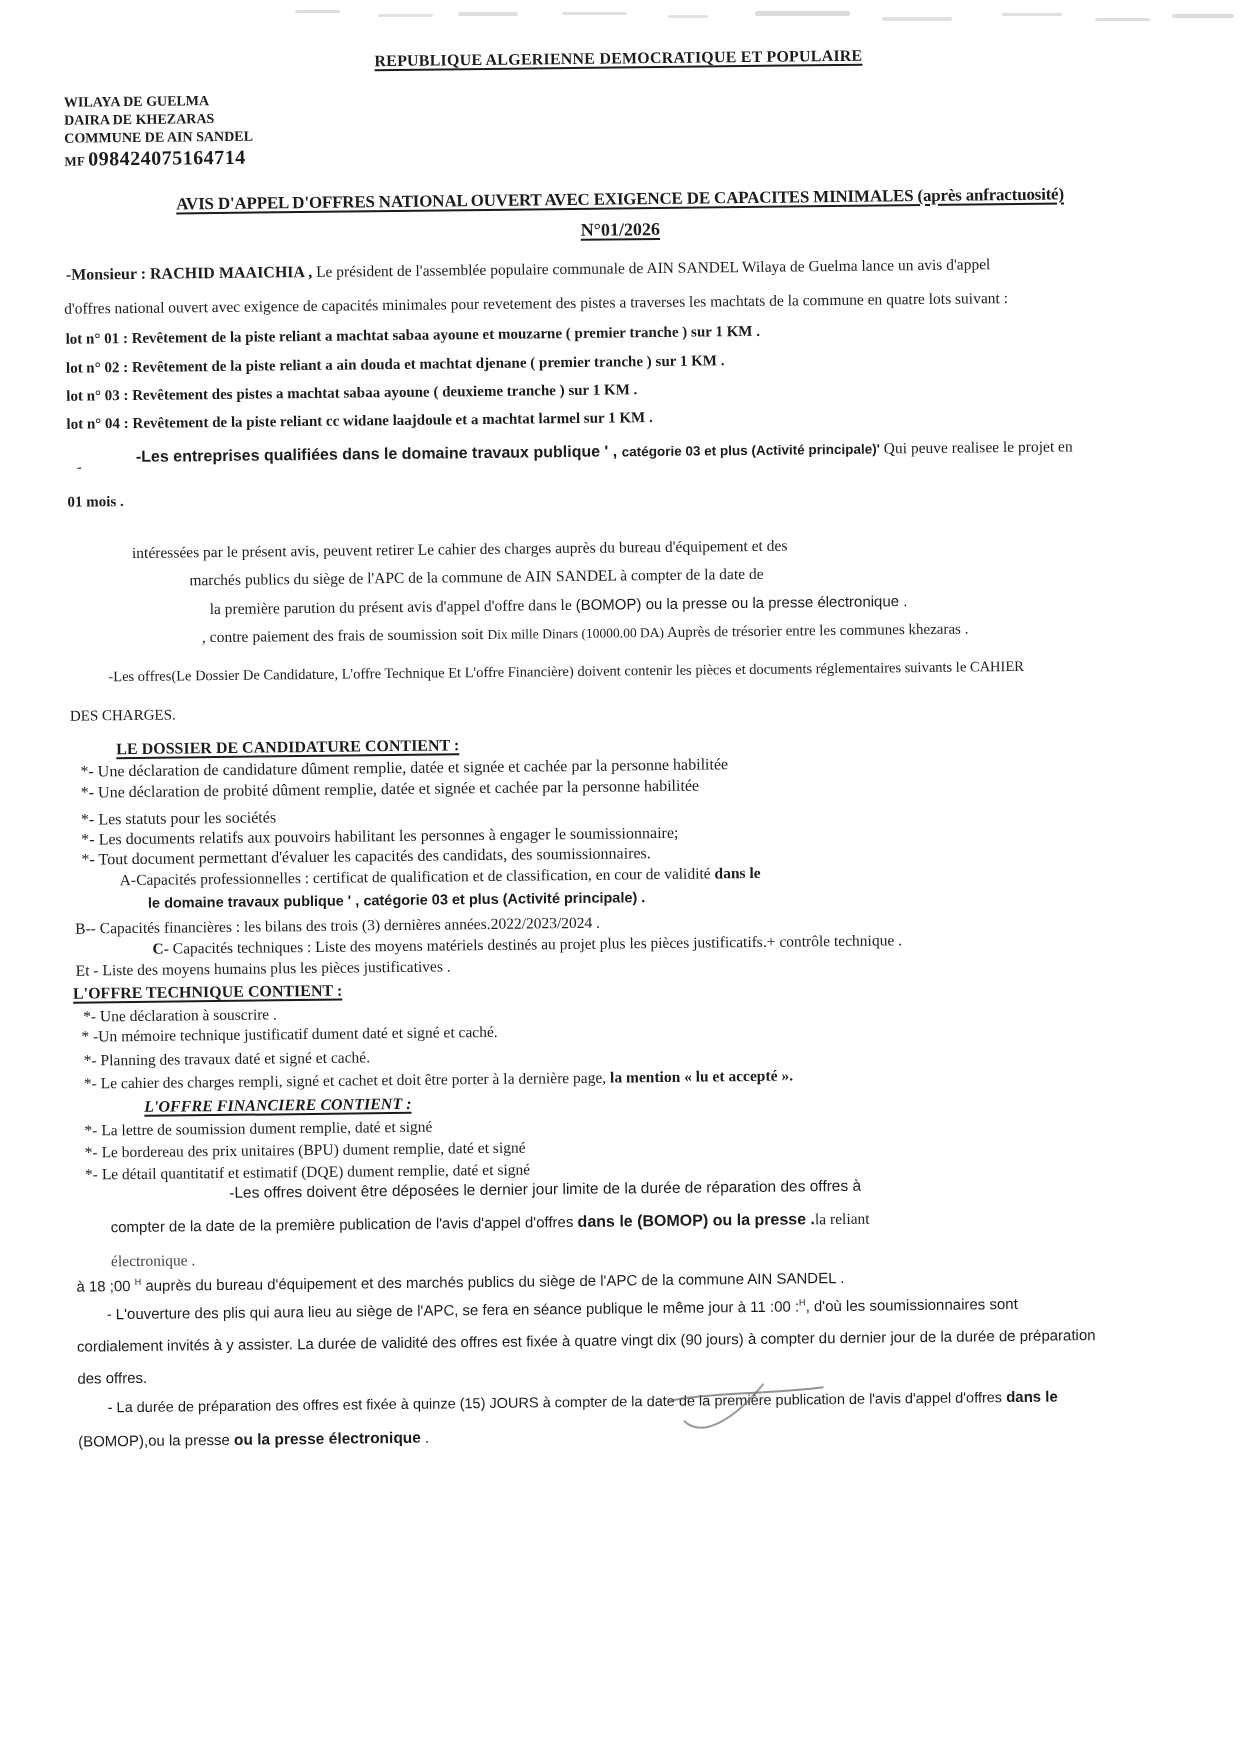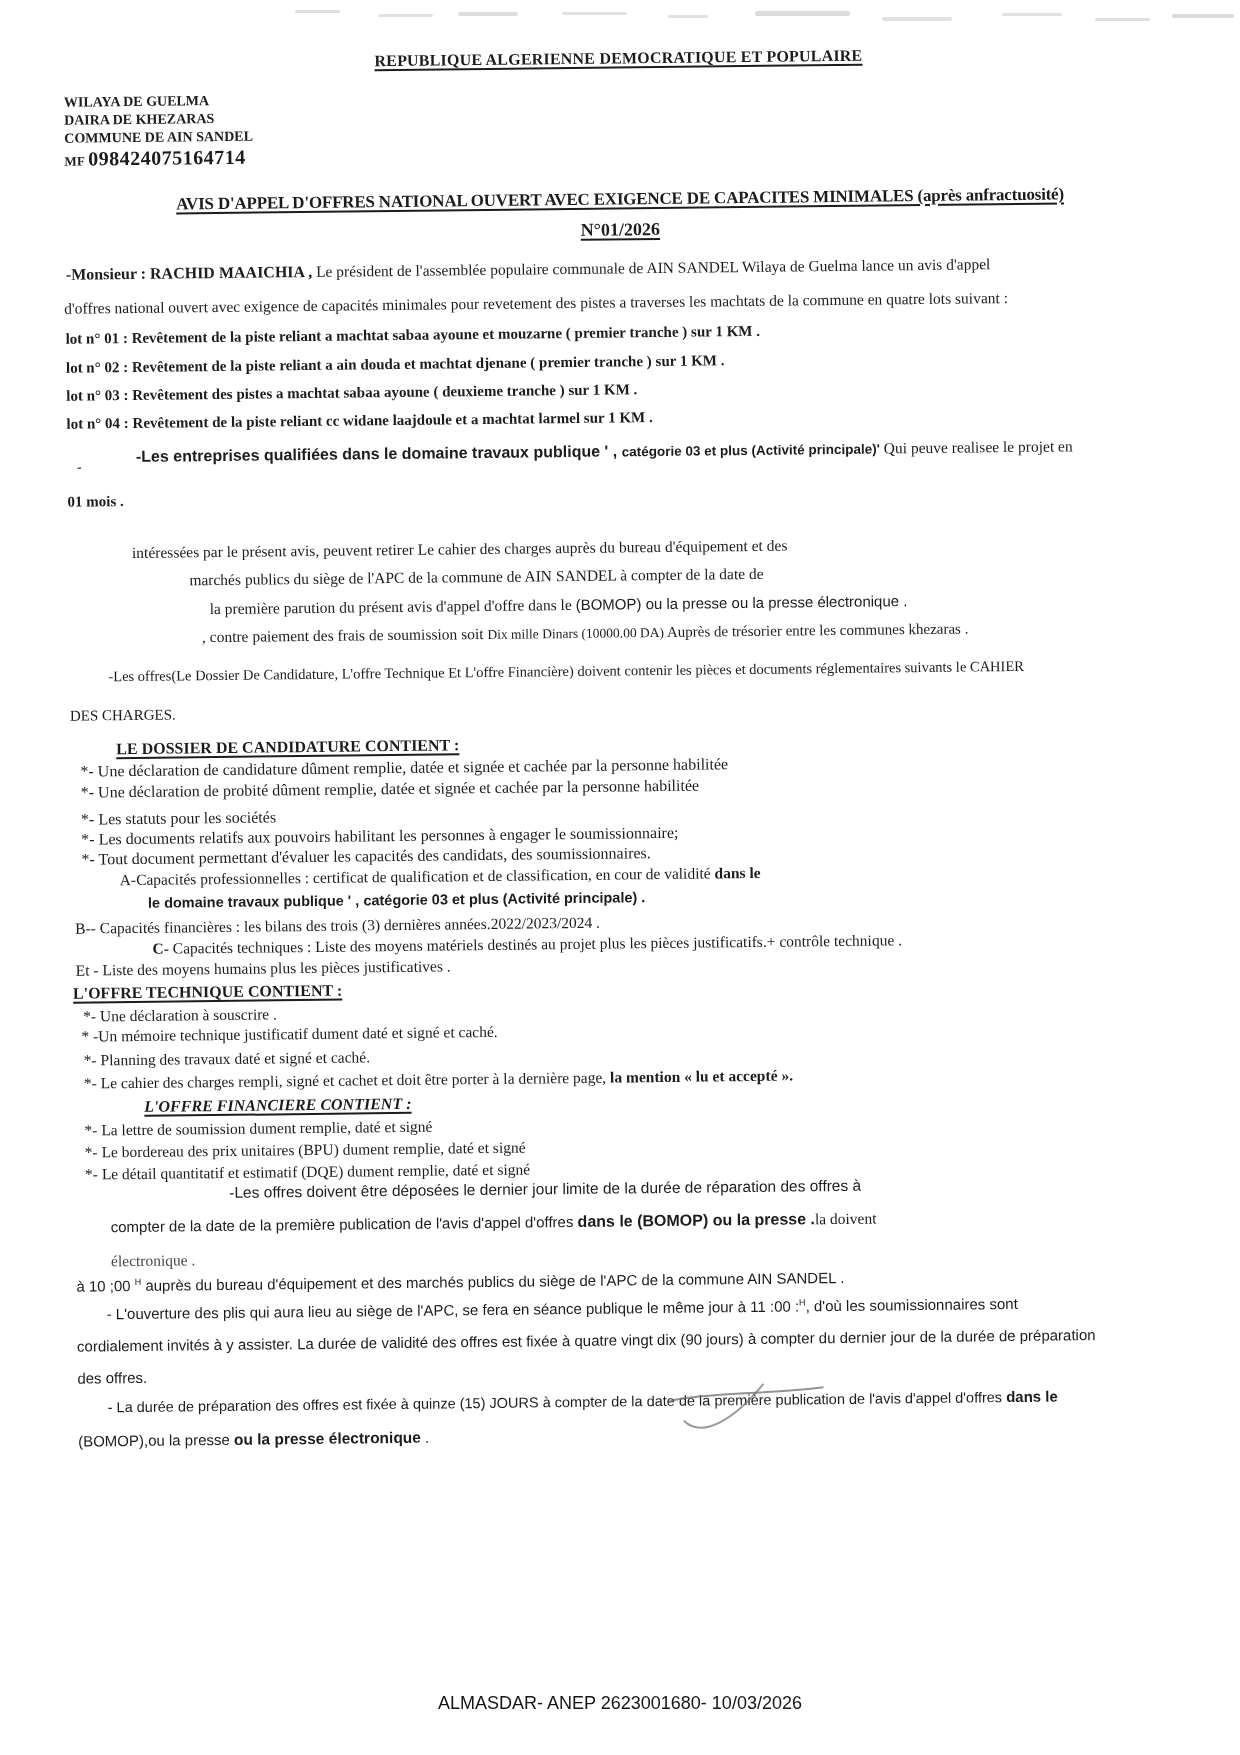--- a/index.html
+++ b/index.html
@@ -103,25 +103,25 @@
       <span class="serif" style="font-size:15.5px;">*- Le cahier des charges  rempli, signé et cachet et doit être porter  à la dernière page, </span><span class="serif b" style="font-size:15.5px;">la mention   « lu et accepté ».</span>
     </div>
 
     <div class="l serif b it u" style="left:134px;top:1099px;font-size:16px;">L'OFFRE FINANCIERE CONTIENT :</div>
     <div class="l serif" style="left:74px;top:1122px;font-size:15.5px;">*- La lettre de soumission dument remplie, daté  et signé</div>
     <div class="l serif" style="left:74px;top:1144px;font-size:15.5px;">*- Le bordereau des prix unitaires (BPU) dument remplie, daté  et signé</div>
     <div class="l serif" style="left:74px;top:1166px;font-size:15.5px;">*- Le détail quantitatif et estimatif (DQE) dument remplie, daté  et signé</div>
 
     <div class="l sans" style="left:218px;top:1186px;font-size:15.5px;">-Les offres doivent être déposées le  dernier jour  limite de la durée de réparation des offres à</div>
     <div class="l" style="left:99px;top:1219px;">
-      <span class="sans" style="font-size:15px;">compter de la date de la première publication de l'avis d'appel d'offres </span><span class="sans b" style="font-size:16px;">dans le (BOMOP) ou la presse .</span><span class="serif" style="font-size:15.5px;">la doivent</span>
+      <span class="sans" style="font-size:15px;">compter de la date de la première publication de l'avis d'appel d'offres </span><span class="sans b" style="font-size:16px;">dans le (BOMOP) ou la presse .</span><span class="serif" style="font-size:15.5px;">la reliant</span>
     </div>
     <div class="l serif gray" style="left:99px;top:1253px;font-size:15.5px;">électronique .</div>
     <div class="l sans" style="left:64px;top:1278px;font-size:15px;">
-      <span>à 10 ;00 </span><sup class="h">H</sup><span> auprès du bureau d'équipement et des marchés publics du siège de l'APC de la commune AIN SANDEL  .</span>
+      <span>à 18 ;00 </span><sup class="h">H</sup><span> auprès du bureau d'équipement et des marchés publics du siège de l'APC de la commune AIN SANDEL  .</span>
     </div>
 
     <div class="l sans" style="left:94px;top:1306px;font-size:15px;">
       <span>- L'ouverture des plis qui aura lieu au siège de l'APC, se fera en séance publique le même  jour  à 11 :00 :</span><sup class="h">H</sup><span>, d'où les  soumissionnaires sont</span>
     </div>
     <div class="l sans" style="left:64px;top:1338px;font-size:15px;">cordialement invités à y assister. La durée de validité des offres est fixée à quatre vingt dix  (90 jours) à compter du dernier jour de la durée de préparation</div>
     <div class="l sans" style="left:64px;top:1370px;font-size:15px;">des offres.</div>
 
     <div class="l" style="left:94px;top:1399px;">
       <span class="sans" style="font-size:14.5px;">- La durée de préparation des offres est fixée à quinze  (15) JOURS à compter de la date de la première publication de l'avis d'appel d'offres </span><span class="sans b" style="font-size:15px;">dans le</span>
@@ -130,15 +130,14 @@
       <span class="sans" style="font-size:15px;">(BOMOP),ou  la presse </span><span class="sans b" style="font-size:15.5px;">ou la presse électronique</span><span class="sans" style="font-size:15px;"> .</span>
     </div>
 
     <svg style="position:absolute;left:650px;top:1388px;" width="170" height="70" viewBox="0 0 170 70">
       <path d="M6 20 C 45 12, 95 15, 160 8" stroke="#6d6d6d" stroke-width="2" fill="none" opacity="0.75"></path>
       <path d="M100 4 C 70 40, 38 58, 20 40" stroke="#6d6d6d" stroke-width="2" fill="none" opacity="0.7"></path>
     </svg>
 
   </div>
 
-  <div class="footer" style="top:1693px;">ALMASDAR- ANEP 2623001680- 10/03/2026</div>
 
 </div>
 
 </body></html>

